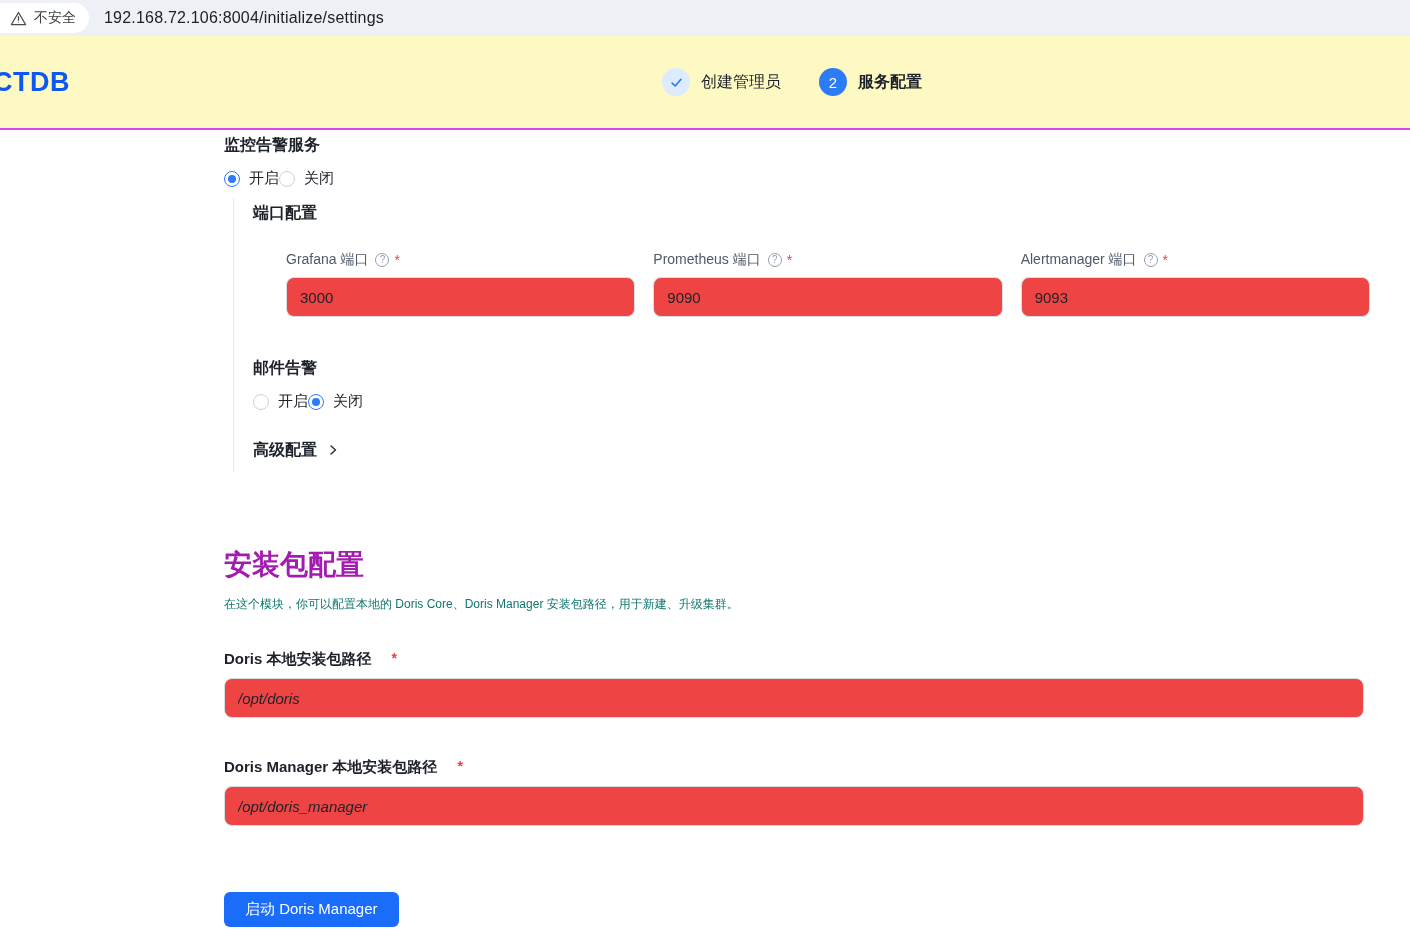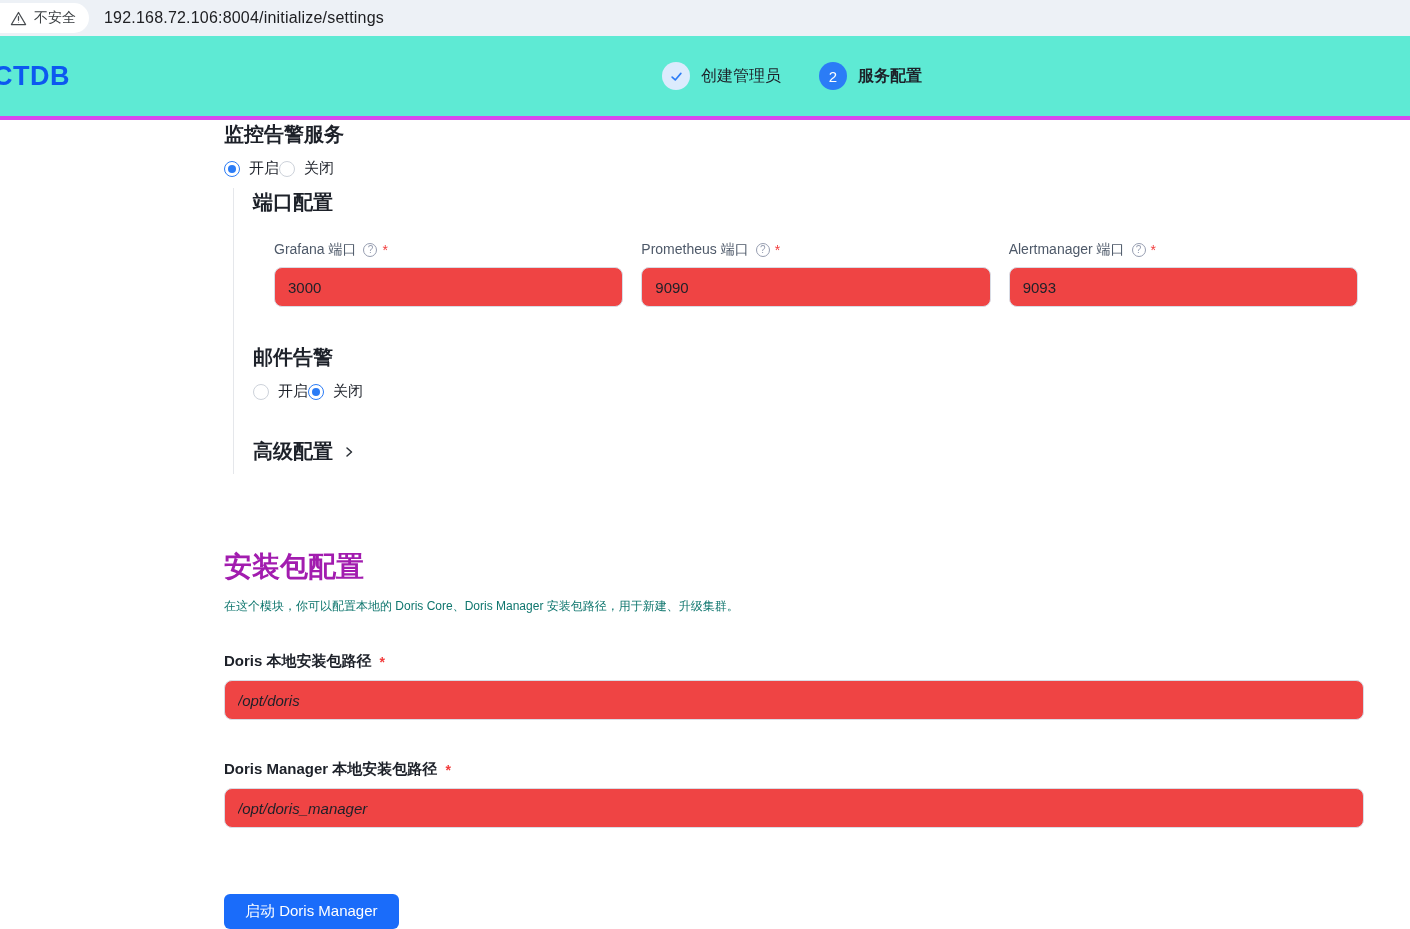--- a/index.html
+++ b/index.html
@@ -8,66 +8,66 @@
 
   
   .browser-bar { height: 36px; background: #edf1f6; display: flex; align-items: center; }
   .security-chip { display: flex; align-items: center; gap: 7px; background: #fff;
     border-radius: 0 16px 16px 0; height: 30px; padding: 0 13px 0 16px; margin-left: -6px;
     color: #3c4043; font-size: 14px; }
   .warn-icon { width: 17px; height: 17px; display: inline-flex; }
   .url-text { margin-left: 15px; font-size: 16px; color: #202124; letter-spacing: 0.2px; }
 
   
-  .app-header { position: relative; height: 84px; background: #5eead4; border-bottom: 4px solid #d946ef; }
+  .app-header { position: relative; height: 94px; background: #fef9c3; border-bottom: 2px solid #d946ef; }
   .logo { position: absolute; left: -7px; top: 50%; transform: translateY(-50%);
     font-size: 27px; font-weight: 800; color: var(--logo, #0c58f0); letter-spacing: 0.5px; }
   .steps { position: absolute; left: 662px; top: 50%; transform: translateY(-50%);
     display: flex; align-items: flex-end; gap: 38px; }
   .step { display: flex; align-items: center; gap: 11px; }
   .step-circle { width: 28px; height: 28px; border-radius: 50%; display: flex;
     align-items: center; justify-content: center; flex: none; }
   .step-circle.done { background: #dcebfd; }
   .step-circle.current { background: var(--accent, #2b7cf6); color: #fff; font-size: 15px; }
   .step-label { font-size: 16px; color: #1d2129; }
   .step-label.current { font-weight: 600; }
 
   
   .content { margin-left: 224px; width: 1140px; padding-top: 4px; }
-  .group-title { font-size: 20px; font-weight: 600; color: #1d2129; line-height: 21px; }
+  .group-title { font-size: 16px; font-weight: 600; color: #1d2129; line-height: 21px; }
   .radio-row { display: flex; align-items: center; margin-top: 14px; }
   .radio-item { display: flex; align-items: center; gap: 9px; cursor: pointer; }
   .radio { width: 16px; height: 16px; border-radius: 50%; border: 1px solid #cdd2da;
     background: #fff; position: relative; flex: none; }
   .radio.checked { border-color: var(--accent, #2b7cf6); }
   .radio.checked::after { content: ""; position: absolute; left: 50%; top: 50%;
     width: 8px; height: 8px; border-radius: 50%; background: var(--accent, #2b7cf6);
     transform: translate(-50%, -50%); }
   .radio-label { font-size: 15px; color: #1d2129; }
 
   .sub-panel { margin-left: 9px; margin-top: 10px; border-left: 1px solid #e5e7eb;
     padding: 4px 0 12px 19px; }
-  .port-grid { margin-left: 21px; margin-top: 28px; width: 1084px; display: grid;
+  .port-grid { margin-left: 33px; margin-top: 28px; width: 1084px; display: grid;
     grid-template-columns: repeat(3, 1fr); column-gap: 18px; }
   .field-label-row { display: flex; align-items: center; gap: 5px; font-size: 14px; color: #4e5969; }
   .help-icon { width: 14px; height: 14px; border-radius: 50%; border: 1px solid #969db0;
     color: #969db0; font-size: 10px; line-height: 1; display: inline-flex; align-items: center;
     justify-content: center; margin-left: 2px; }
   .req { color: var(--required, #f23c3c); font-size: 14px; }
   .text-input { margin-top: 8px; width: 100%; height: 40px; border: 1px solid #d8dce5;
     border-radius: 8px; padding: 0 13px; font-size: 15px; color: #1d2129; background: #ef4444;
     font-family: inherit; outline: none; }
   .email-title { margin-top: 40px; }
-  .advanced-row { margin-top: 40px; display: flex; align-items: center; gap: 10px; cursor: pointer; }
+  .advanced-row { margin-top: 28px; display: flex; align-items: center; gap: 10px; cursor: pointer; }
   .chevron-icon { width: 12px; height: 12px; display: inline-flex; margin-top: 1px; }
 
   .package-section { margin-top: 74px; }
   .page-h1 { font-size: 28px; font-weight: 700; color: #a21caf; line-height: 38px; font-family: Liberation Serif, serif; }
   .page-desc { margin-top: 10px; font-size: 12px; color: #0f766e; line-height: 20px; }
-  .path-label-row { margin-top: 36px; display: flex; align-items: center; gap: 8px;
+  .path-label-row { margin-top: 36px; display: flex; align-items: flex-start; gap: 20px;
     font-size: 15px; font-weight: 600; color: #1d2129; }
   .path-label-row.second { margin-top: 40px; }
   .path-input { margin-top: 9px; font-style: italic; }
 
   .submit-btn { margin-top: 66px; height: 35px; padding: 0 21px; border: none;
     border-radius: 6px; background: var(--button, #1a6cfa); color: #fff; font-size: 15px;
     font-family: inherit; cursor: pointer; display: inline-flex; align-items: center; }
 </style>
 </head>
 <body>

